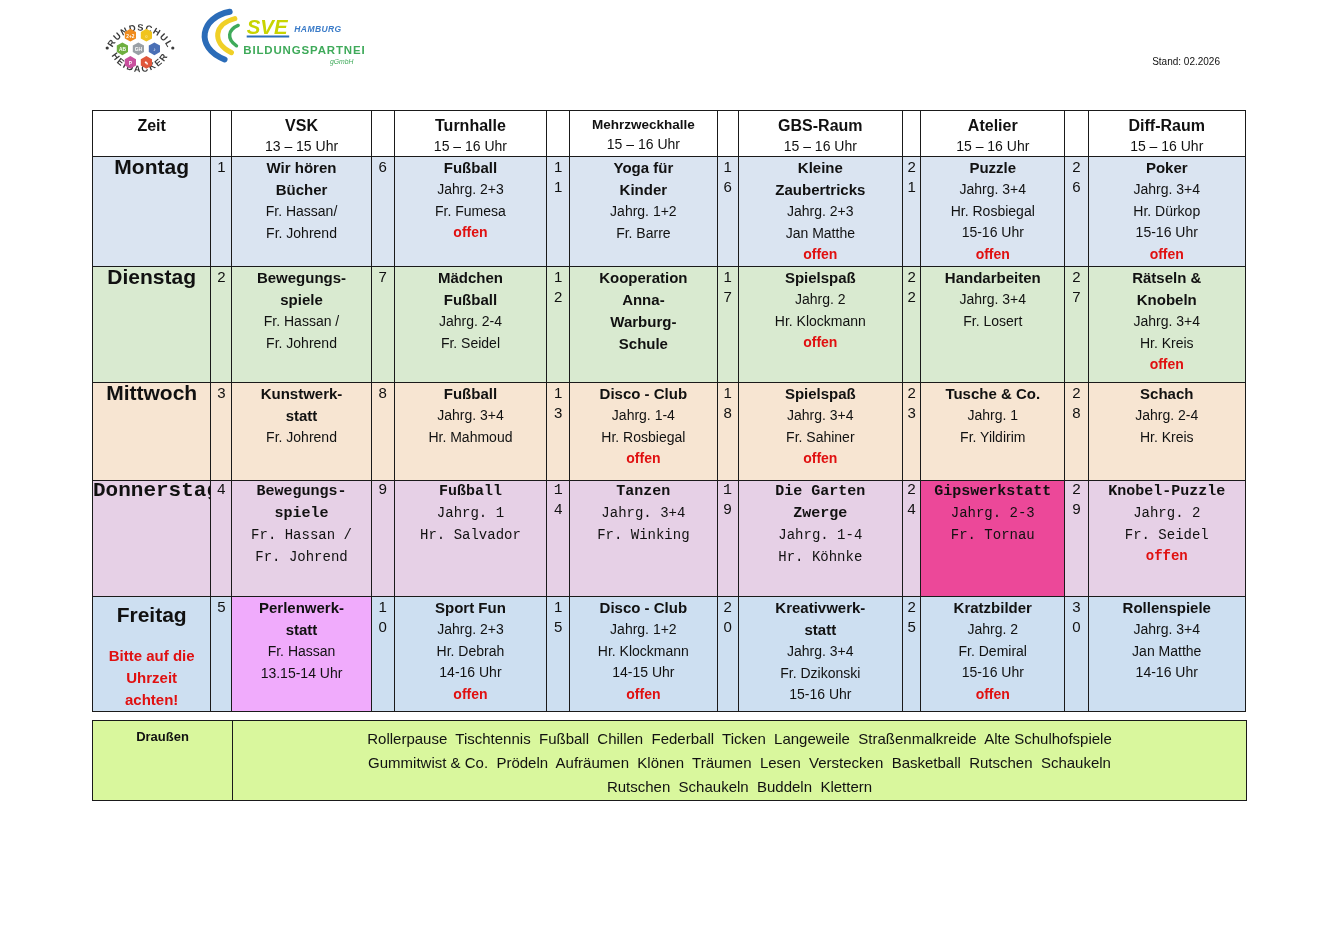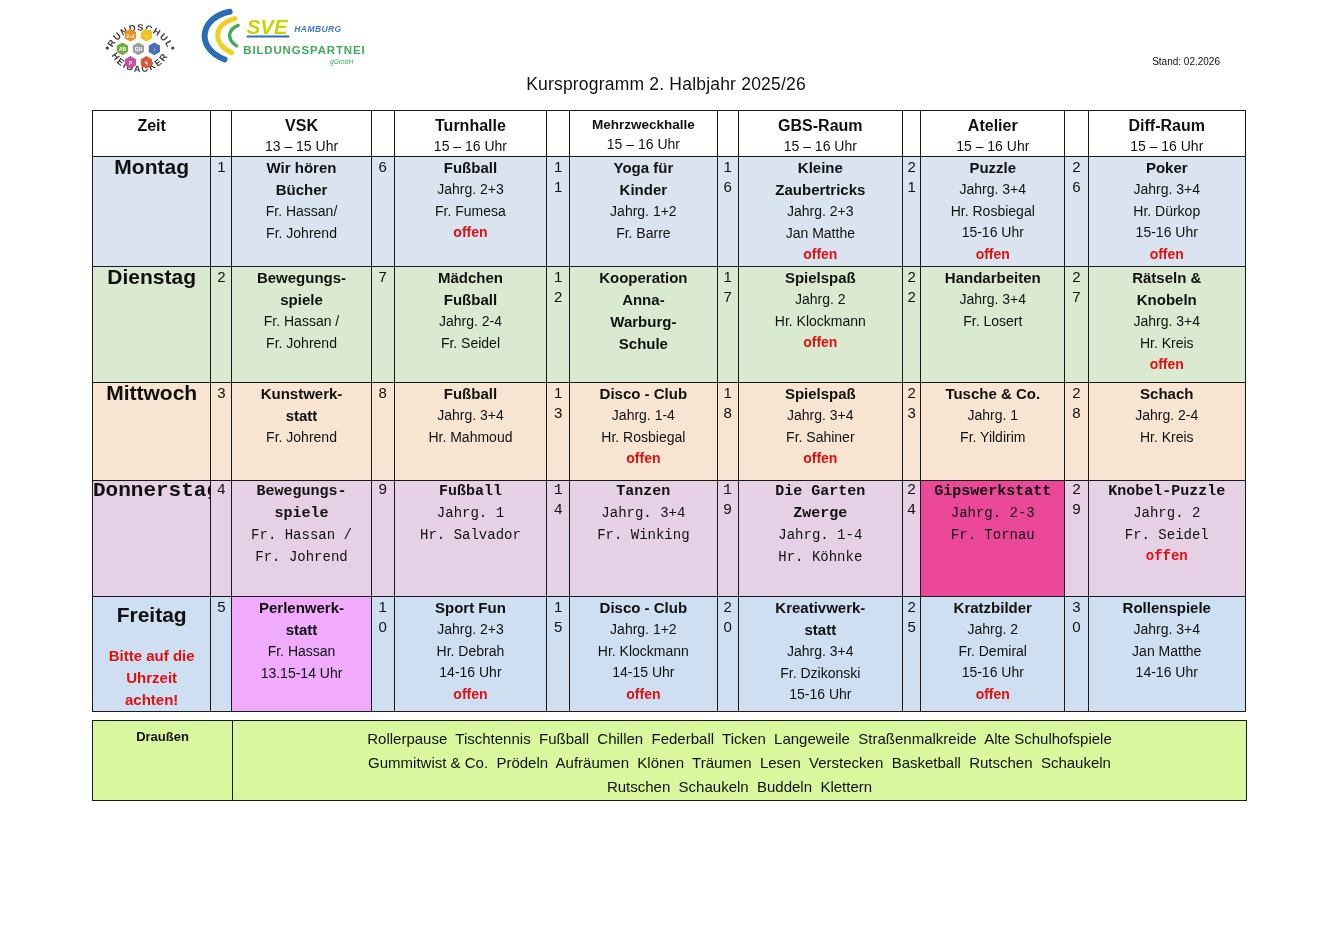--- a/index.html
+++ b/index.html
@@ -83,21 +83,20 @@
       <path d="M 52,20 C 40,25 38,36 50,44" stroke="#3faa5a" stroke-width="4" fill="none" stroke-linecap="round"></path>
       <text x="62" y="30" font-size="24" font-weight="bold" font-style="italic" fill="#c8d400">SVE</text>
       <path d="M 62,33 L 112,33" stroke="#2b6cb8" stroke-width="2.5"></path>
       <text x="118" y="28" font-size="10" font-weight="bold" font-style="italic" fill="#3a7bc8" letter-spacing="0.5">HAMBURG</text>
       <text x="58" y="54" font-size="13.5" font-weight="bold" fill="#3faa5a" letter-spacing="1">BILDUNGSPARTNER</text>
       <text x="160" y="66" font-size="8" font-style="italic" fill="#3faa5a">gGmbH</text>
     </svg>
   </div>
 
   <div class="stand">Stand: 02.2026</div>
-  <div class="title">Kursprogramm 2. Halbjahr 2025/26</div>
 
   <table class="sched">
     <colgroup>
       <col style="width:118px">
         <col style="width:21px">
         <col style="width:139px">
       <col style="width:23px">
         <col style="width:152px">
         <col style="width:23px">
       <col style="width:147px">

